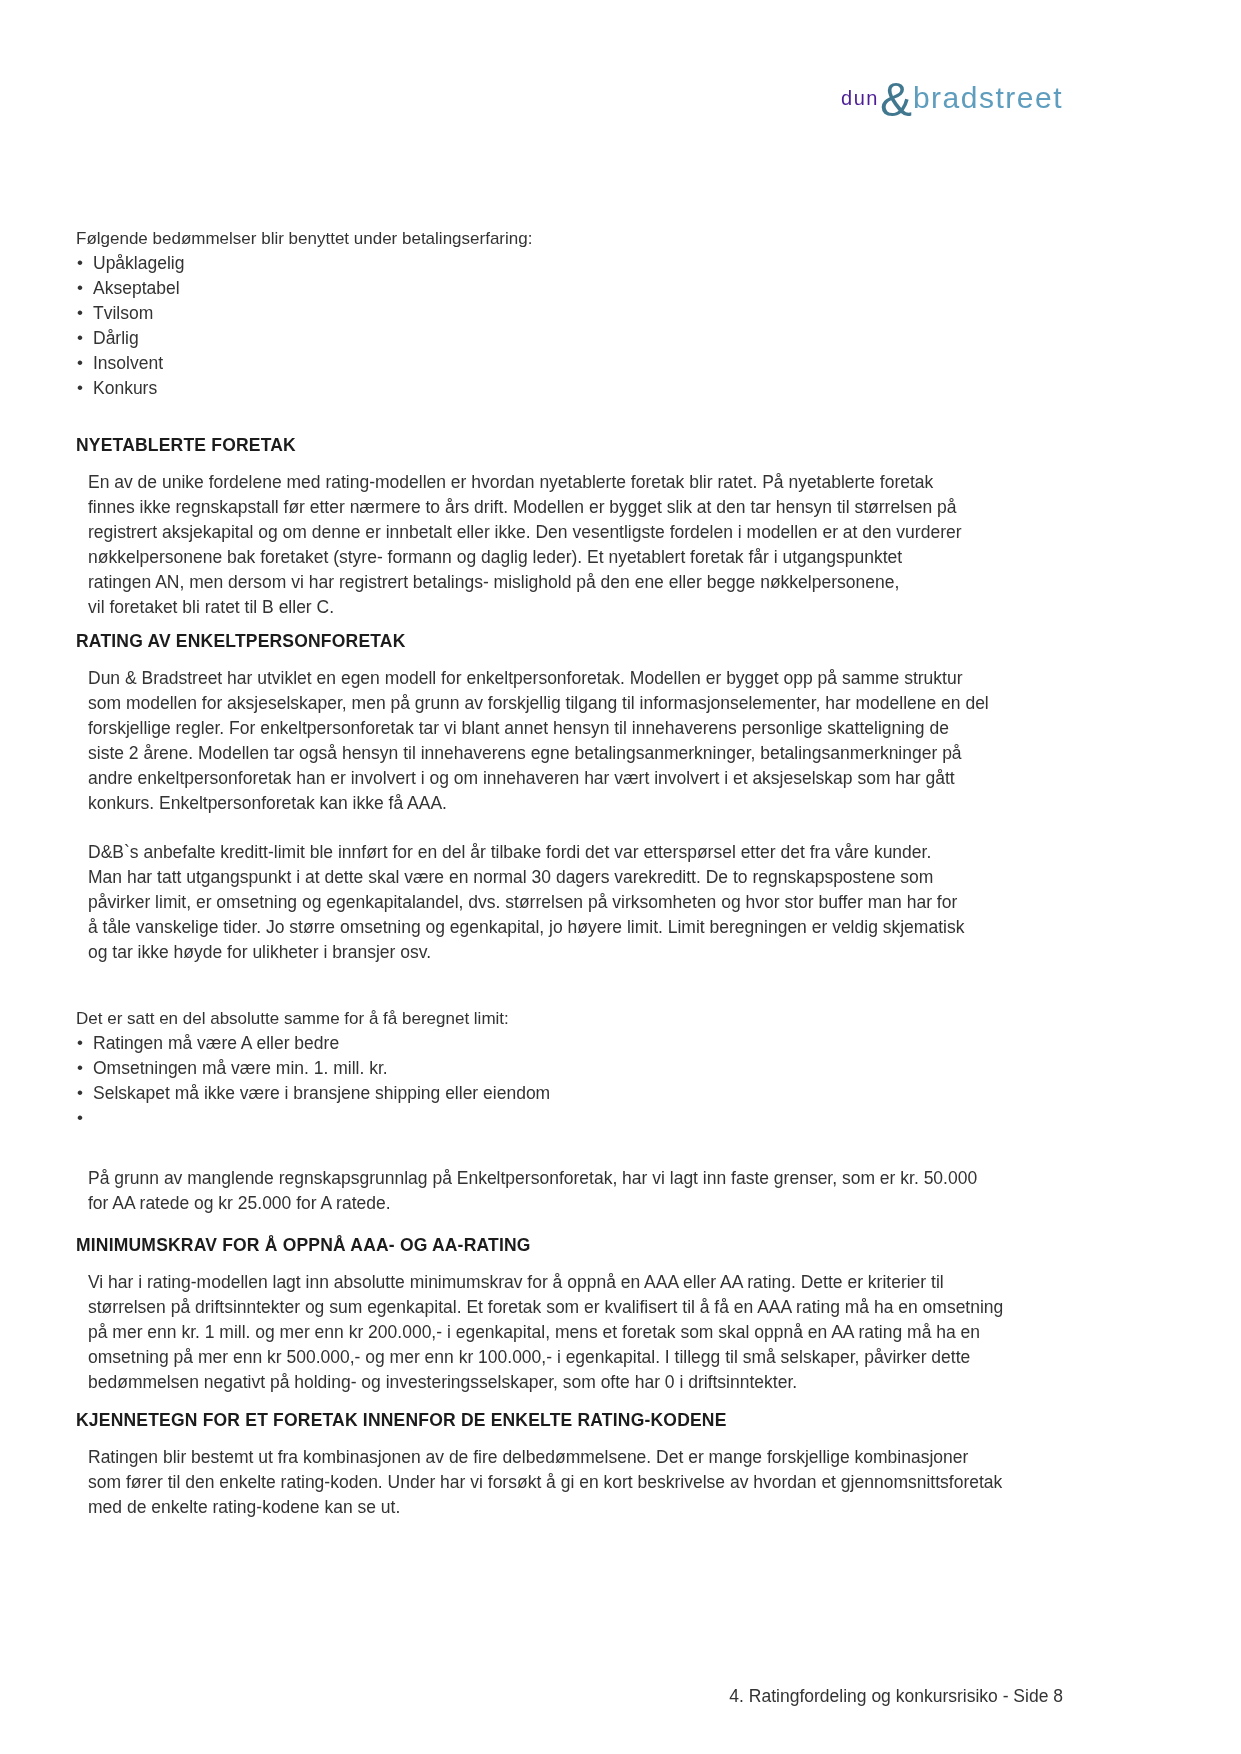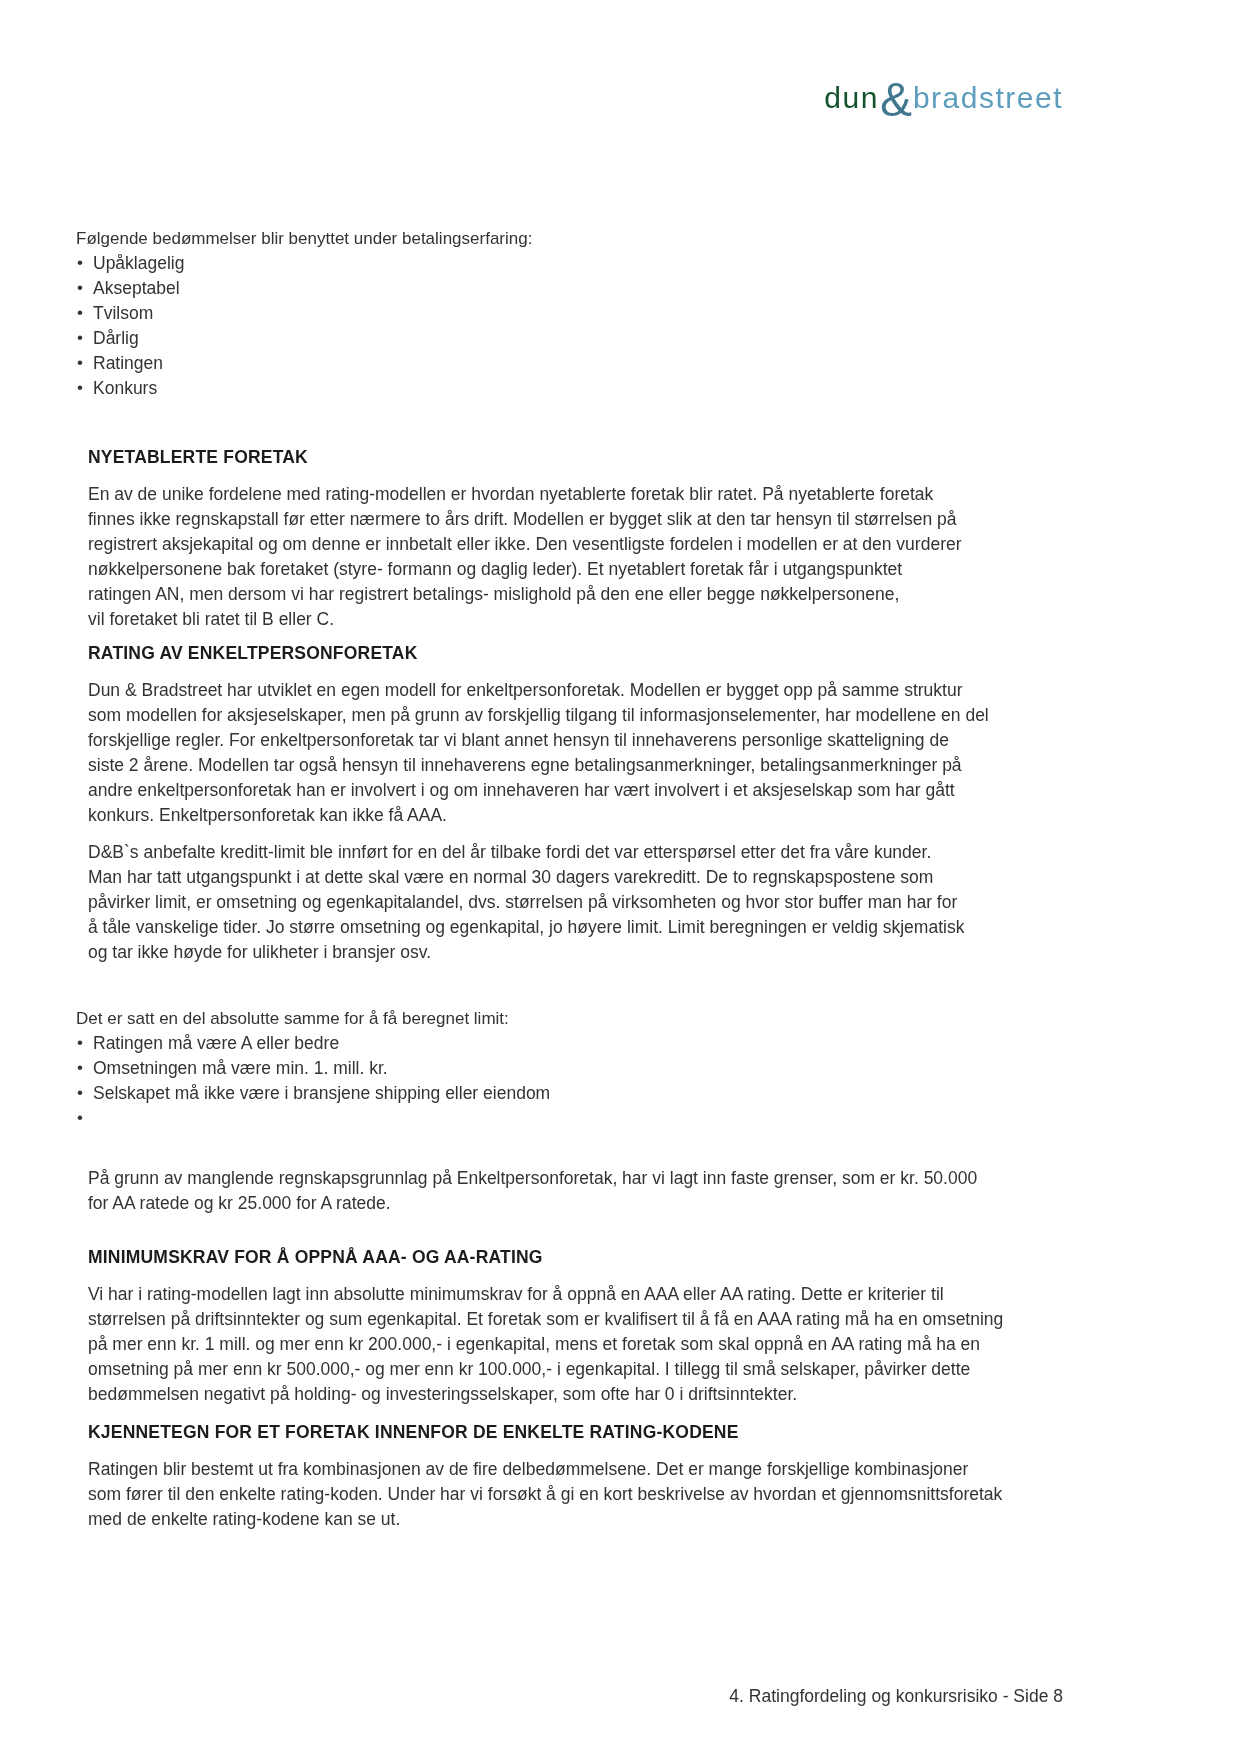--- a/index.html
+++ b/index.html
@@ -20,21 +20,21 @@
     left: 76px;
     width: 1100px;
   }
   .lead-line {
     margin: 0;
     font-size: 17px;
     line-height: 25px;
     white-space: pre;
   }
   .heading {
-    margin: 12px;
+    margin: 0;
     font-size: 17.5px;
     line-height: 25px;
     font-weight: bold;
     color: #1c1c1c;
     letter-spacing: 0.2px;
     white-space: pre;
   }
   .body-text {
     margin: 12px;
     font-size: 17.5px;
@@ -62,23 +62,23 @@
   }
   .logo {
     position: absolute;
     top: 74px;
     right: 178px;
     display: flex;
     align-items: center;
     white-space: nowrap;
   }
   .logo-dun {
-    font-size: 30px;
+    font-size: 20px;
     line-height: 1;
-    color: #14532d;
+    color: #4c1d95;
     letter-spacing: 1.5px;
   }
   .logo-amp {
     font-size: 48px;
     line-height: 1;
     color: #41788f;
     position: relative;
     top: 2px;
     margin: 0 1px;
   }
@@ -109,21 +109,21 @@
   <span class="logo-brad">bradstreet</span>
 </div>
 
 <div class="block" style="top:226px">
   <p class="lead-line">Følgende bedømmelser blir benyttet under betalingserfaring:</p>
   <ul class="bullets">
     <li><span class="dot">•</span><span>Upåklagelig</span></li>
     <li><span class="dot">•</span><span>Akseptabel</span></li>
     <li><span class="dot">•</span><span>Tvilsom</span></li>
     <li><span class="dot">•</span><span>Dårlig</span></li>
-    <li><span class="dot">•</span><span>Ratingen</span></li>
+    <li><span class="dot">•</span><span>Insolvent</span></li>
     <li><span class="dot">•</span><span>Konkurs</span></li>
   </ul>
 </div>
 
 <div class="block" style="top:433px">
   <h2 class="heading">NYETABLERTE FORETAK</h2>
   <p class="body-text">En av de unike fordelene med rating-modellen er hvordan nyetablerte foretak blir ratet. På nyetablerte foretak
 finnes ikke regnskapstall før etter nærmere to års drift. Modellen er bygget slik at den tar hensyn til størrelsen på
 registrert aksjekapital og om denne er innbetalt eller ikke. Den vesentligste fordelen i modellen er at den vurderer
 nøkkelpersonene bak foretaket (styre- formann og daglig leder). Et nyetablert foretak får i utgangspunktet

